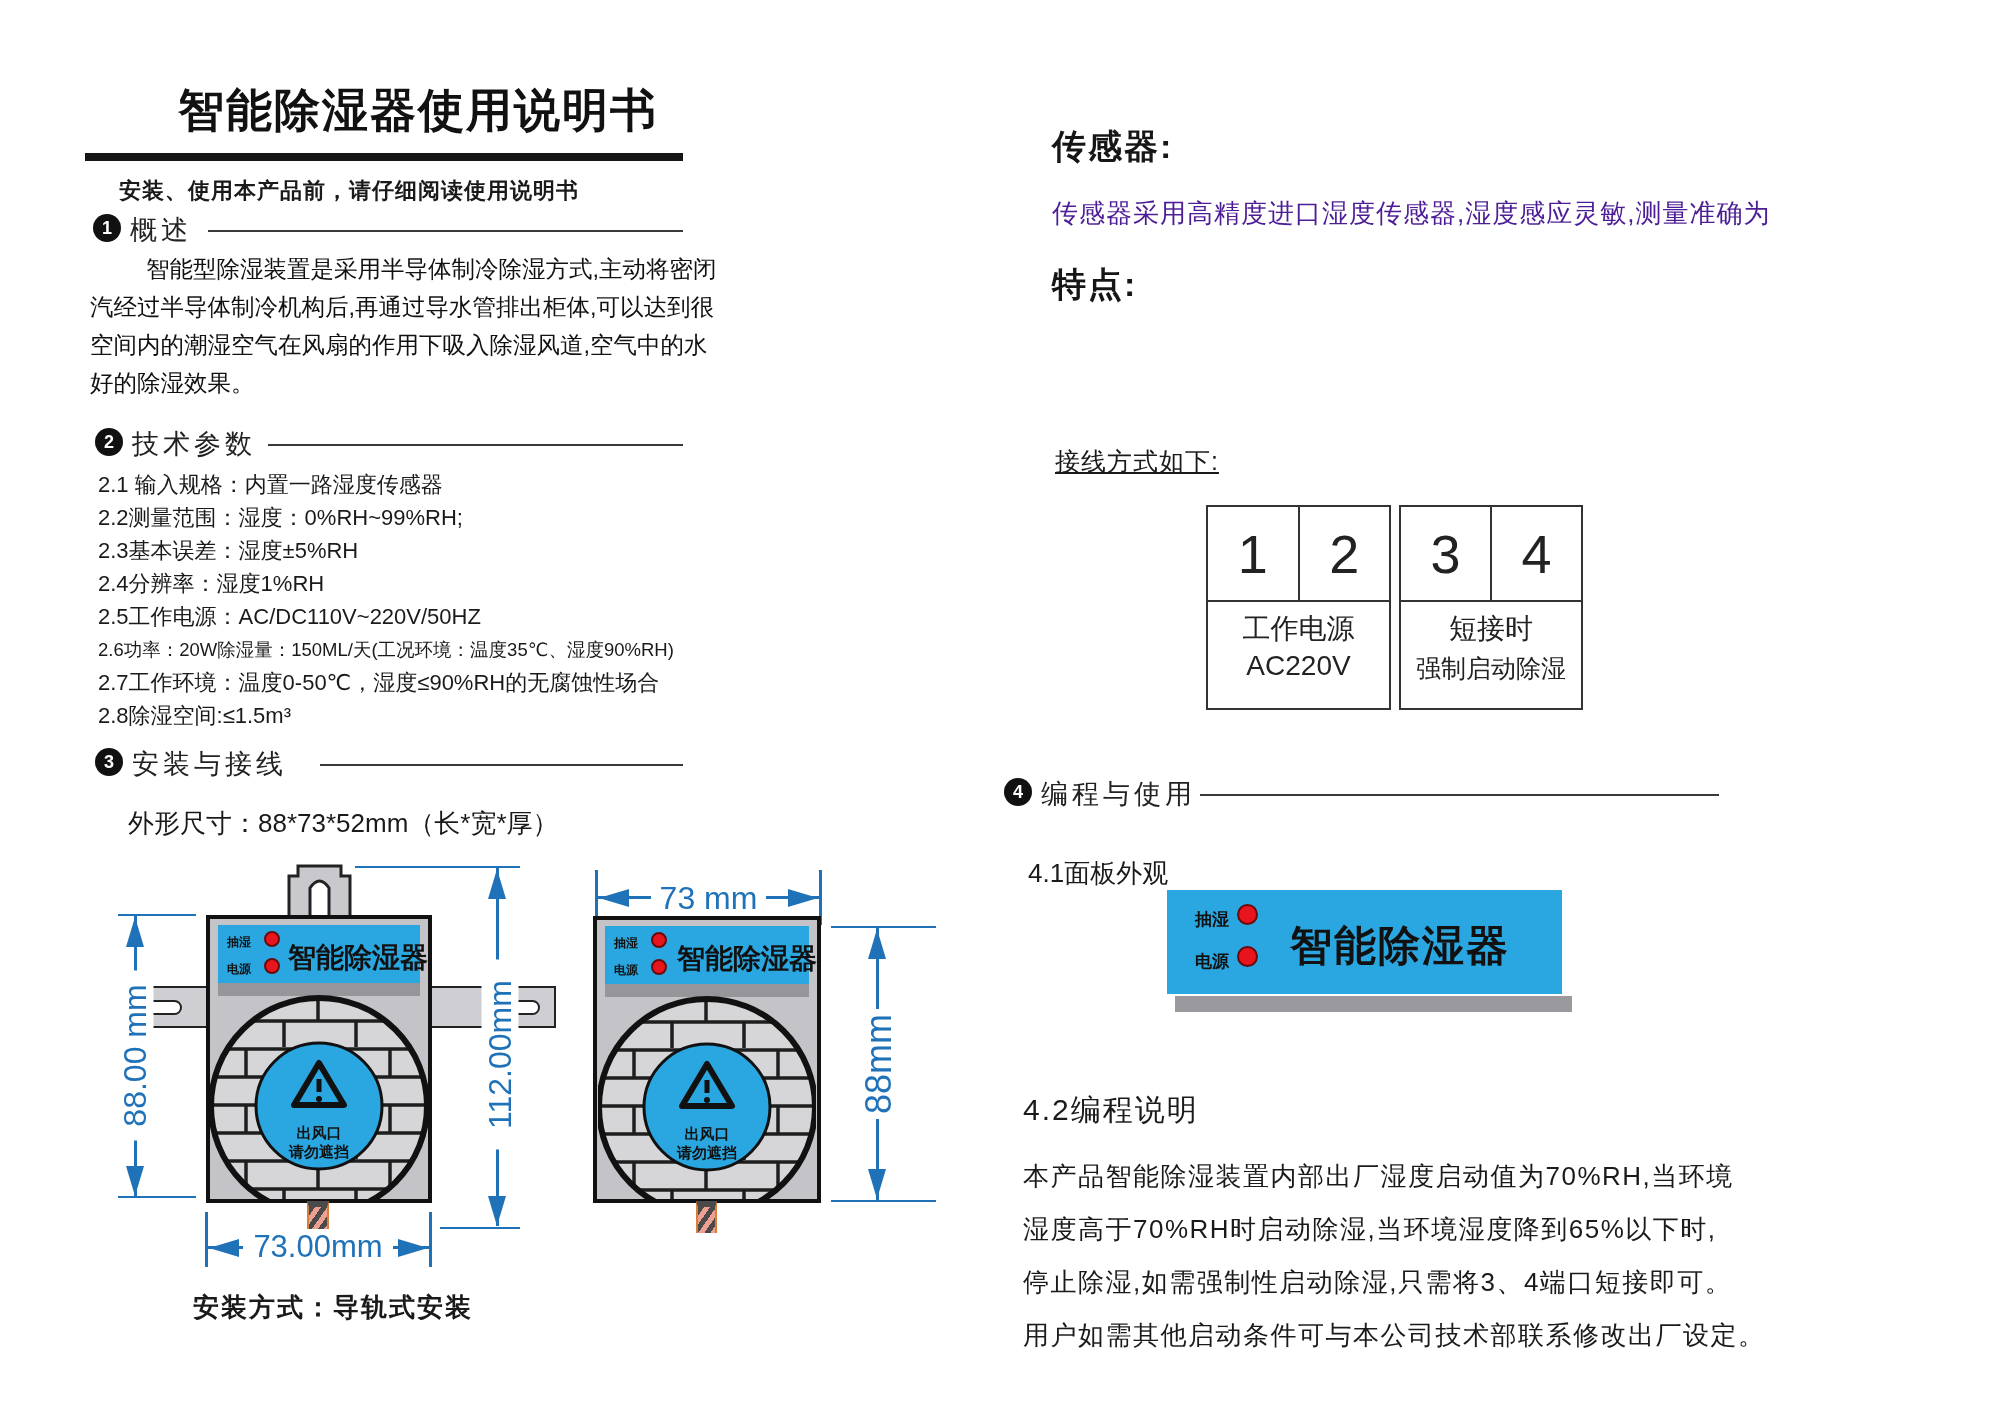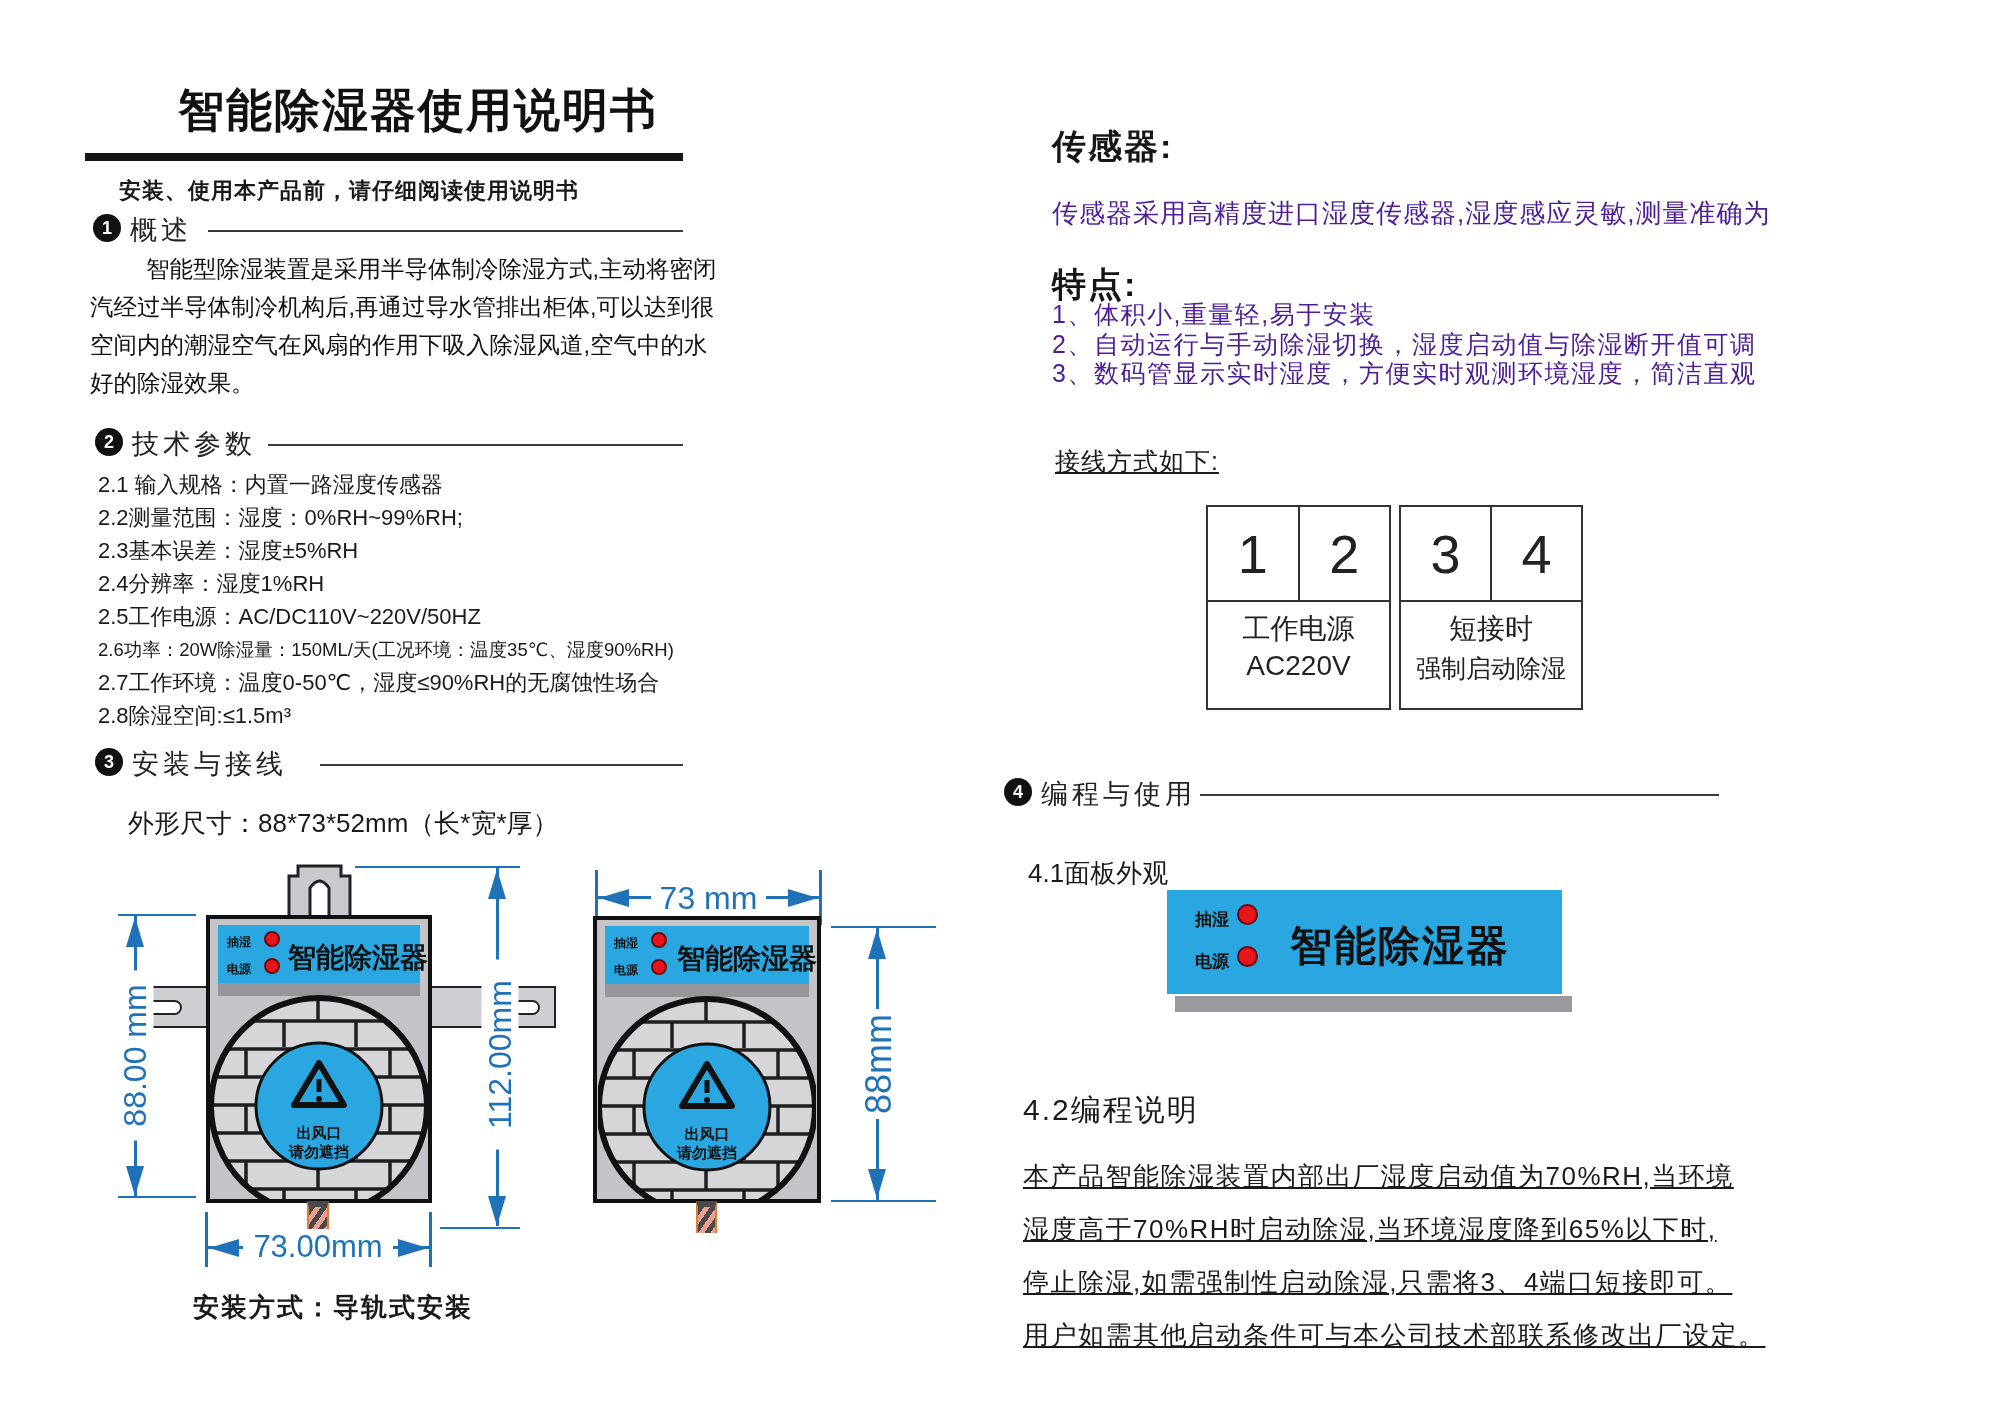--- a/index.html
+++ b/index.html
@@ -182,25 +182,20 @@
   <div class="arr up" style="left:868px;top:929px;"></div>
   <div class="arr down" style="left:868px;top:1169px;"></div>
   <div class="dimlabel rot" style="left:824px;top:1043px;width:110px;font-size:36px;">88mm</div>
 
   <div class="abs rhead" style="left:1052px;top:124px;">传感器:</div>
   <div class="abs rtext" style="left:1052px;top:196px;line-height:35px;font-size:26px;">
     <div>传感器采用高精度进口湿度传感器,湿度感应灵敏,测量准确为</div>
   </div>
 
   <div class="abs rhead" style="left:1052px;top:262px;">特点:</div>
-  <div class="abs rtext" style="left:1052px;top:300px;line-height:29.5px;font-size:25px;letter-spacing:1.5px;">
-    <div>1、体积小,重量轻,易于安装</div>
-    <div>2、自动运行与手动除湿切换，湿度启动值与除湿断开值可调</div>
-    <div>3、数码管显示实时湿度，方便实时观测环境湿度，简洁直观</div>
-  </div>
 
   <div class="abs" style="left:1055px;top:445px;font-size:25px;font-weight:500;letter-spacing:1px;text-decoration:underline;">接线方式如下:</div>
 
   <div class="wt-group" style="left:1206px;top:505px;width:185px;height:205px;">
     <div class="wt-top">
       <div class="wt-cell">1</div>
       <div class="wt-cell">2</div>
     </div>
     <div class="wt-bot">
       <div style="font-size:28px;margin-top:8px;">工作电源</div>
@@ -228,20 +223,20 @@
   <div class="panelshadow" style="left:1175px;top:996px;width:397px;height:16px;"></div>
   <div class="panel" style="left:1167px;top:890px;width:395px;height:104px;">
     <span class="ledtxt" style="left:28px;top:18px;font-size:17px;">抽湿</span>
     <span class="led" style="left:70px;top:14px;width:21px;height:21px;"></span>
     <span class="ledtxt" style="left:28px;top:60px;font-size:17px;">电源</span>
     <span class="led" style="left:70px;top:56px;width:21px;height:21px;"></span>
     <span class="dtitle" style="left:123px;top:28px;font-size:42px;letter-spacing:2px;">智能除湿器</span>
   </div>
 
   <div class="abs" style="left:1023px;top:1090px;font-size:30px;font-weight:500;letter-spacing:2px;">4.2编程说明</div>
-  <div class="abs" style="left:1023px;top:1150px;font-size:26px;line-height:53px;letter-spacing:1.5px;white-space:nowrap;text-decoration:underline;">
+  <div class="abs" style="left:1023px;top:1150px;font-size:26px;line-height:53px;letter-spacing:1.5px;white-space:nowrap;">
     <div>本产品智能除湿装置内部出厂湿度启动值为70%RH,当环境</div>
     <div>湿度高于70%RH时启动除湿,当环境湿度降到65%以下时,</div>
     <div>停止除湿,如需强制性启动除湿,只需将3、4端口短接即可。</div>
     <div>用户如需其他启动条件可与本公司技术部联系修改出厂设定。</div>
   </div>
 
 </div>
 
 </body></html>

